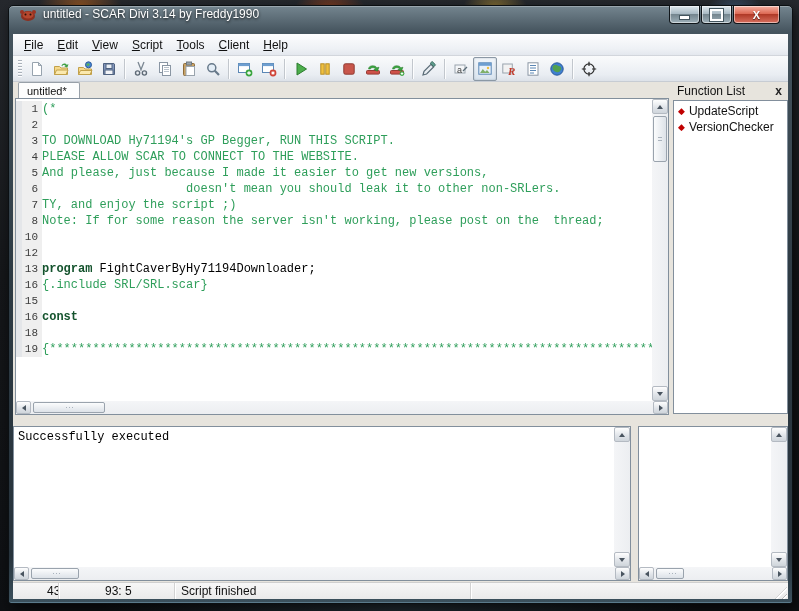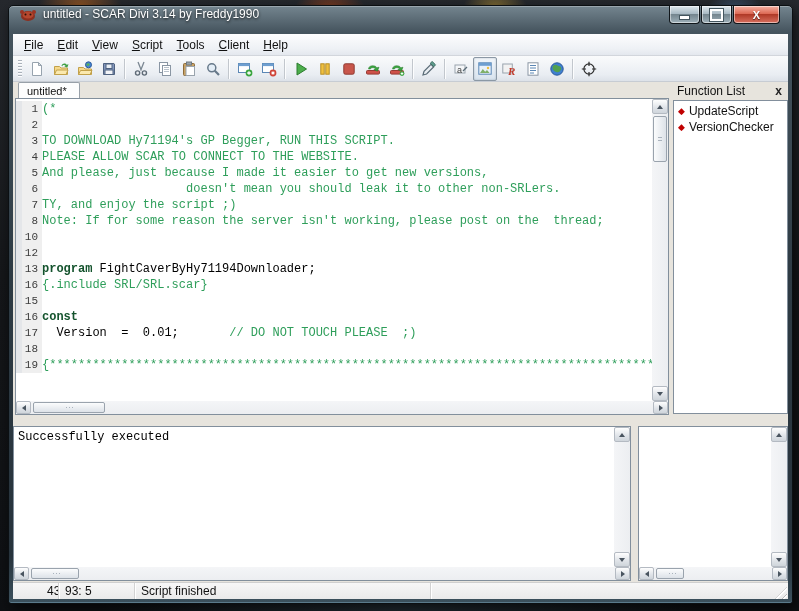--- a/index.html
+++ b/index.html
@@ -87,21 +87,21 @@
   
   .output{position:absolute;left:0px;top:392px;width:618px;height:155px;background:#fff;border:1px solid #828f9c;box-sizing:border-box;overflow:hidden;}
   .out-lines{position:absolute;left:0;top:0;right:16px;bottom:13px;padding:2px 4px;overflow:hidden;}
   .out-line{font-family:"Liberation Mono","DejaVu Sans Mono",monospace;font-size:12px;line-height:16px;white-space:pre;color:#000;}
   .rpanel{position:absolute;left:625px;top:392px;width:150px;height:155px;background:#fff;border:1px solid #828f9c;box-sizing:border-box;overflow:hidden;}
 
   
   .statusbar{position:absolute;left:0;right:0;top:548px;height:17px;background:linear-gradient(180deg,#f7f7f7,#e9e9e9);border-top:1px solid #cfcfcf;display:flex;font-size:12px;color:#111;}
   .sb-cell{border-right:1px solid #d2d2d2;box-shadow:1px 0 0 #fff;padding:1px 6px 0 6px;box-sizing:border-box;white-space:nowrap;overflow:hidden;}
   .sb-cell.c0{width:46px;padding-left:34px;}
-  .sb-cell.c1{width:76px;}
+  .sb-cell.c1{width:76px;margin-left:40px;}
   .sb-cell.c2{width:296px;}
   .sb-cell.c3{flex:1;border-right:none;position:relative;}
   .size-grip{position:absolute;right:1px;bottom:1px;width:12px;height:12px;
     background:
       linear-gradient(135deg,transparent 0 50%,transparent 50%),
       repeating-linear-gradient(135deg,transparent 0 3px,#b9b9b9 3px 4px,#fff 4px 5px);
     clip-path:polygon(100% 0,100% 100%,0 100%);}
 </style>
 </head>
 <body>
@@ -357,21 +357,20 @@
             <div class="cl"><span class="ln">5</span><span class="code"><span class="cm">And please, just because I made it easier to get new versions,</span></span></div>
             <div class="cl"><span class="ln">6</span><span class="code"><span class="cm">                    doesn't mean you should leak it to other non-SRLers.</span></span></div>
             <div class="cl"><span class="ln">7</span><span class="code"><span class="cm">TY, and enjoy the script ;)</span></span></div>
             <div class="cl"><span class="ln">8</span><span class="code"><span class="cm">Note: If for some reason the server isn't working, please post on the  thread;</span></span></div>
             <div class="cl"><span class="ln">10</span><span class="code"></span></div>
             <div class="cl"><span class="ln">12</span><span class="code"></span></div>
             <div class="cl"><span class="ln">13</span><span class="code"><span class="kw">program</span><span class="pl"> FightCaverByHy71194Downloader;</span></span></div>
             <div class="cl"><span class="ln">16</span><span class="code"><span class="cm">{.include SRL/SRL.scar}</span></span></div>
             <div class="cl"><span class="ln">15</span><span class="code"></span></div>
             <div class="cl"><span class="ln">16</span><span class="code"><span class="kw">const</span></span></div>
-            <div class="cl"><span class="ln">17</span><span class="code"><span class="pl">  Version  =  0.01;       </span><span class="cm">// DO NOT TOUCH PLEASE  ;)</span></span></div>
             <div class="cl"><span class="ln">18</span><span class="code"></span></div>
             <div class="cl"><span class="ln">19</span><span class="code"><span class="cm">{******************************************************************************************************************</span></span></div>
           </div>
         <div class="vsb" style="right:0;top:0;bottom:13px;">
           <div class="sb-btn" style="top:0;">
               <span class="tri t-up"></span>
             </div>
           <div class="thumb" style="left:1px;right:1px;top:17px;height:46px;">
               <span class="grip-v"></span>
             </div>

